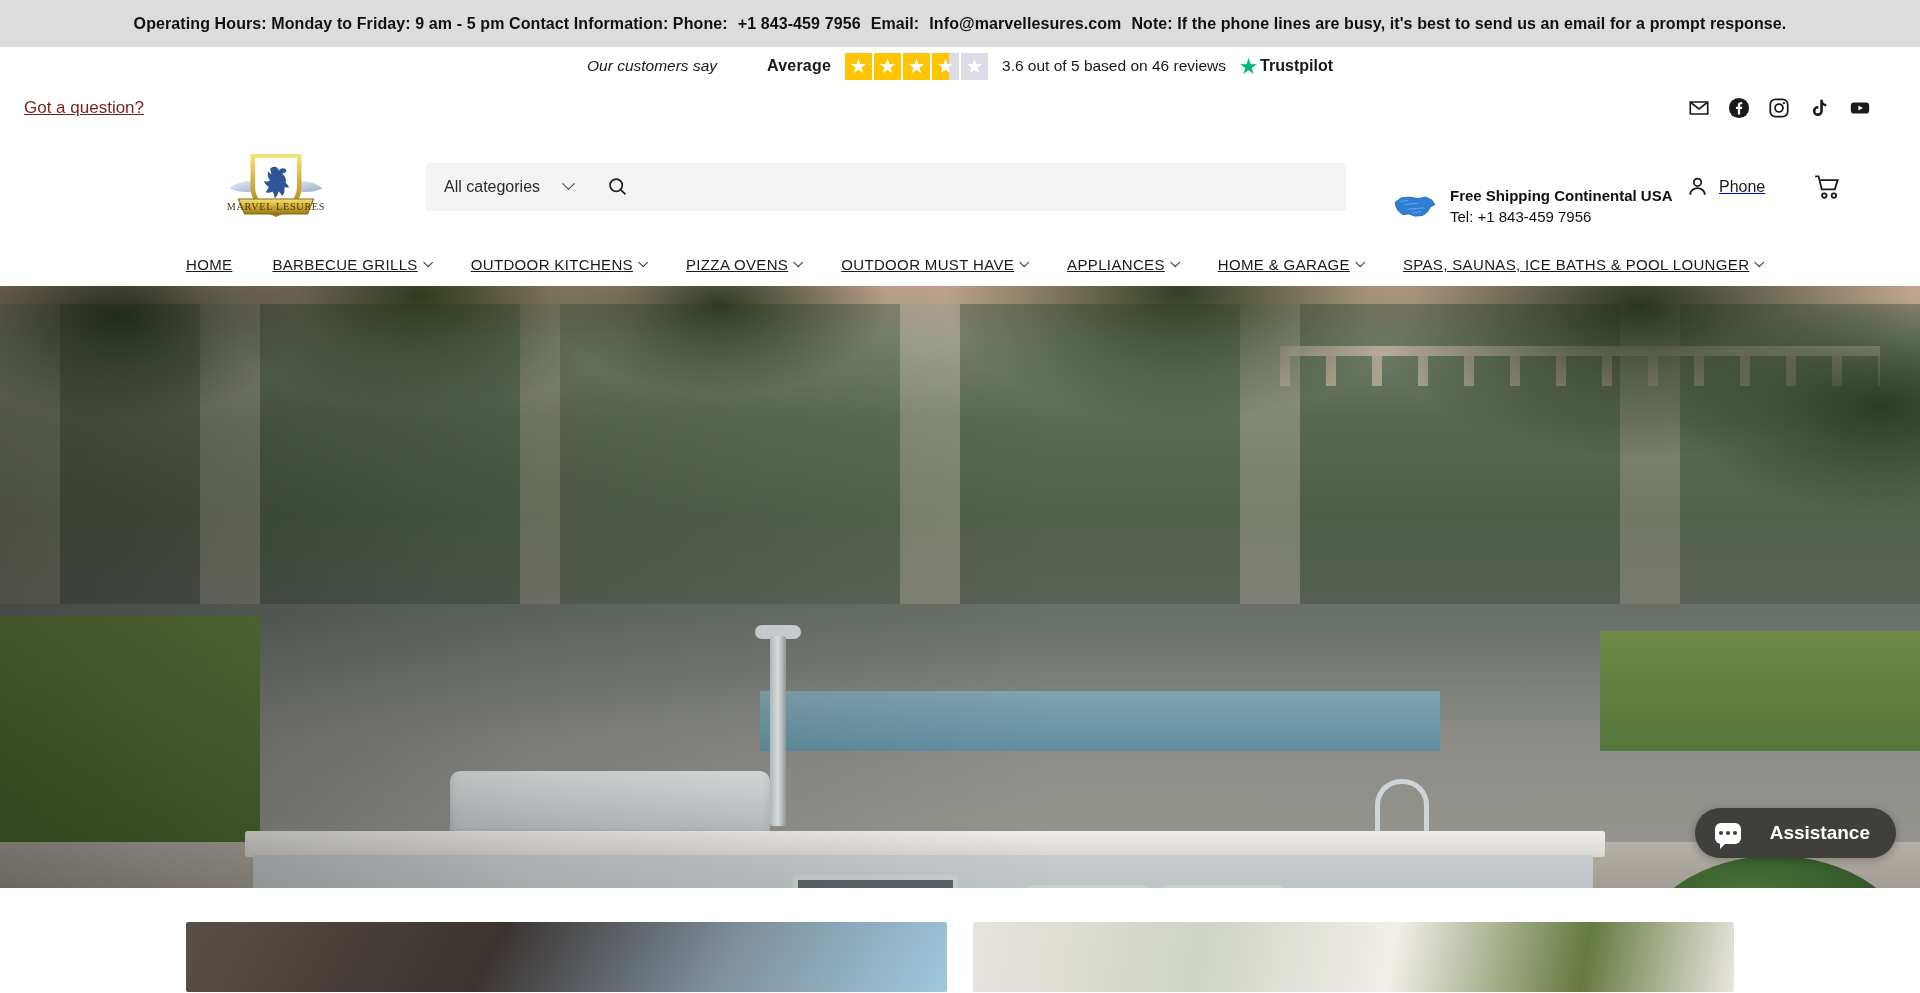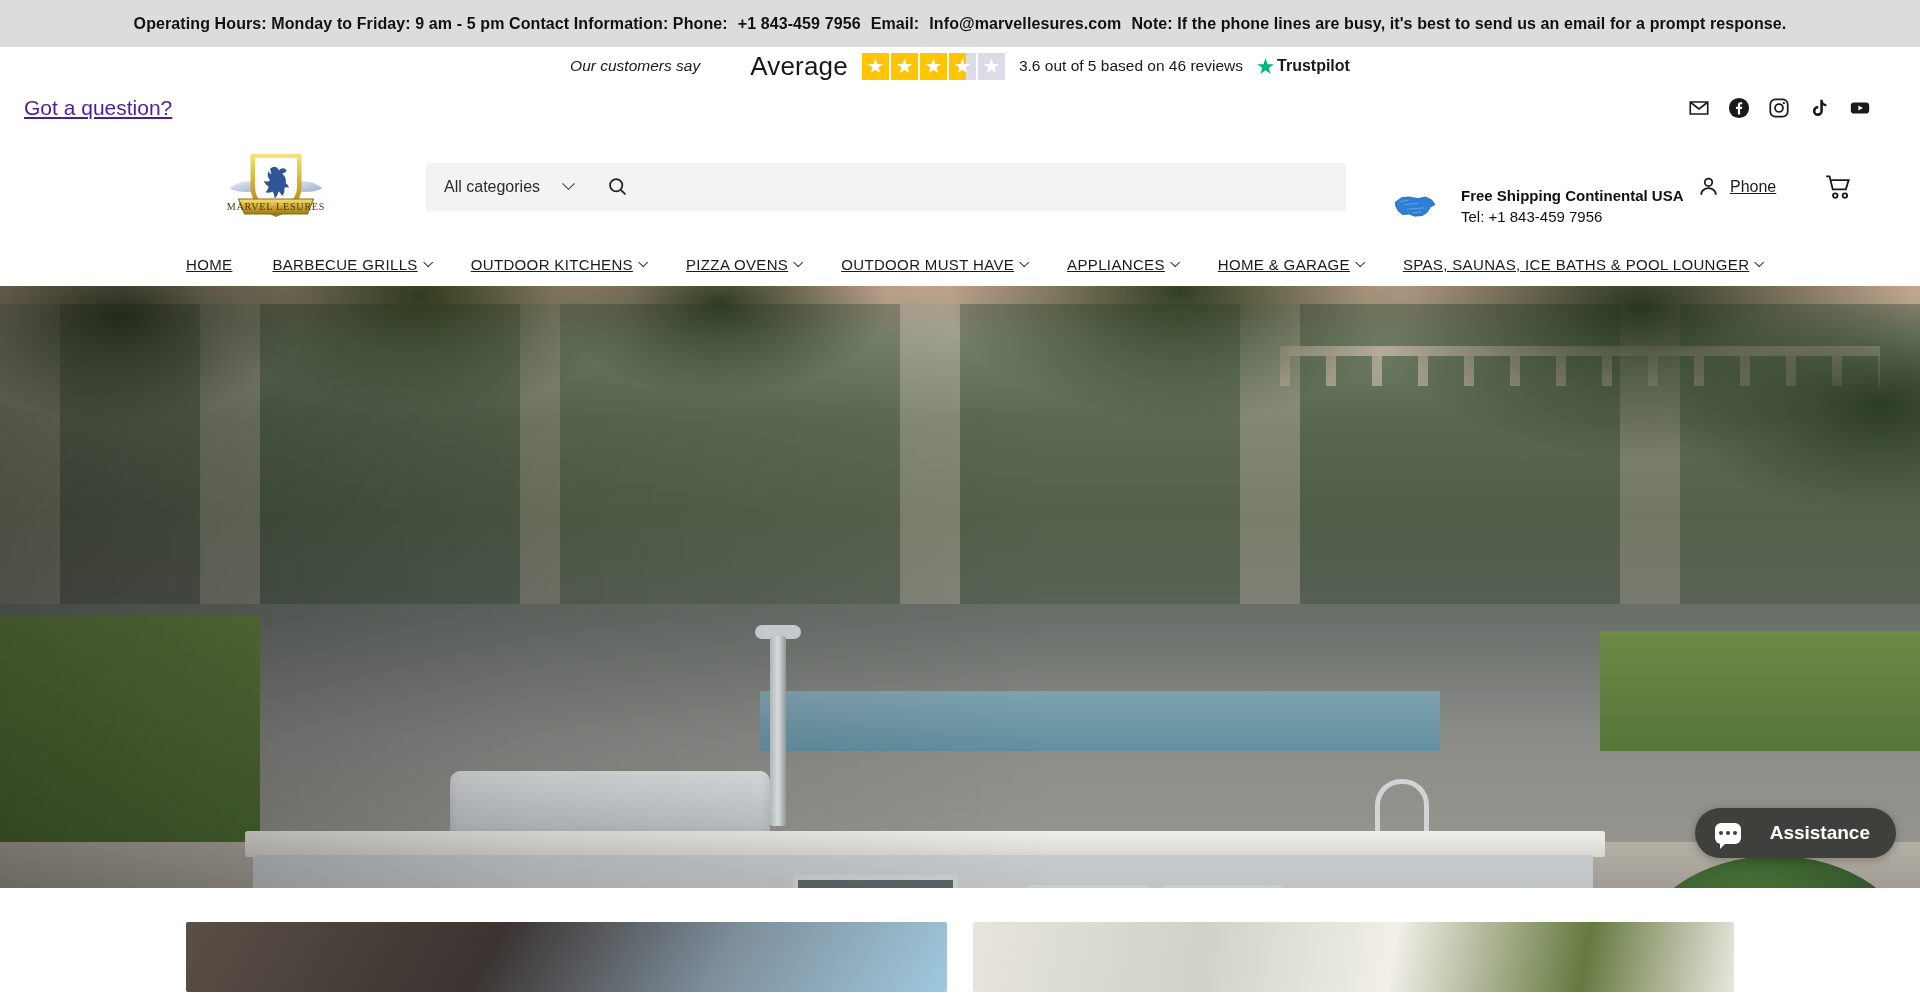--- a/index.html
+++ b/index.html
@@ -26,21 +26,21 @@
   
   .trust-strip {
     height: 38px;
     background: #fff;
     display: flex; align-items: center; justify-content: center;
     gap: 14px;
     font-size: 15.5px;
     color: #191919;
   }
   .trust-say { color: #191919; font-size: 15.5px; font-style: italic; }
-  .trust-verdict { font-size: 26px; color: #191919; font-weight: 400; letter-spacing: .2px; margin-left: 36px;}
+  .trust-verdict { font-size: 16px; color: #191919; font-weight: 700; letter-spacing: .2px; margin-left: 36px;}
   .stars { display: flex; gap: 2px; }
   .star-box {
     width: 27px; height: 27px;
     display: flex; align-items: center; justify-content: center;
     position: relative;
     background: #dcdce6;
   }
   .star-box.full { background: #ffc402; }
   .star-box.half { background: #dcdce6; }
   .star-box.half::before {
@@ -52,21 +52,21 @@
   .trust-logo { display: flex; align-items: center; gap: 3px; font-size: 16px; font-weight: 600; color: #191919; }
   .tp-star { color: #00b67a; font-size: 19px; line-height: 1; }
 
   
   .util-row {
     height: 45px;
     display: flex; align-items: center; justify-content: space-between;
     padding: 0 24px 0 24px;
     background: #fff;
   }
-  .got-question { font-size: 21px; color: #4c1d95; }
+  .got-question { font-size: 17px; color: #7f1d1d; }
   .social-list { display: flex; align-items: center; gap: 18px; padding-right: 24px; }
   .social-list svg { display: block; fill: #1a1a1a; }
 
   
   .header-main {
     height: 113px;
     display: flex; align-items: center;
     padding: 0 24px;
     background: #fff;
     gap: 0;
@@ -104,21 +104,21 @@
     margin: 4px 0;
   }
   .search-input::placeholder { color: #9a9a9a; }
   .search-btn {
     width: 52px; background: #f3f3f3;
     border: none; cursor: pointer;
     display: flex; align-items: center; justify-content: center;
   }
   .search-btn svg { stroke: #222; fill: none; stroke-width: 2; }
 
-  .ship-block { display: flex; align-items: center; gap: 23px; margin-left: 46px; white-space: nowrap; margin-top: 40px; }
+  .ship-block { display: flex; align-items: center; gap: 12px; margin-left: 46px; white-space: nowrap; margin-top: 40px; }
   .usa-icon { width: 46px; height: 30px; flex: none; }
   .ship-text-title { font-size: 15px; font-weight: 700; color: #111; line-height: 1.28; max-width: 175px; }
   .ship-text-tel { font-size: 15px; color: #111; line-height: 1.4; }
 
   .login-block { display: flex; align-items: center; gap: 9px; margin-left: 60px; cursor: pointer; }
   .login-label { font-size: 16px; color: #1a1a1a; }
   .cart-block { margin-left: 48px; cursor: pointer; display:flex; align-items:center;}
 
   
   .nav-row {

